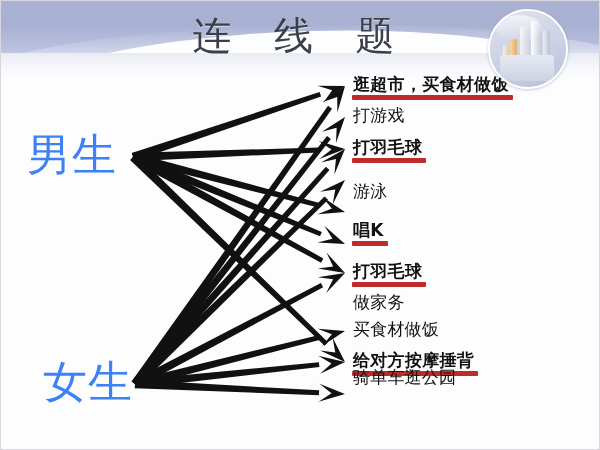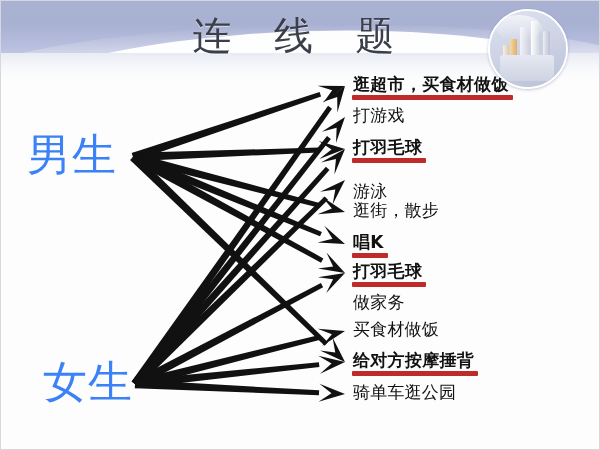--- a/index.html
+++ b/index.html
@@ -163,22 +163,21 @@
     </svg>
 
   <div class="side-label" id="label-male">男生</div>
   <div class="side-label" id="label-female">女生</div>
 
   <div id="items">
       <div class="item hl" style="top: 75px;"><span class="txt">逛超市，买食材做饭</span></div>
       <div class="item plain" style="top: 106px; text-align: center;"><span class="txt">打游戏</span></div>
       <div class="item hl" style="top: 138px;"><span class="txt">打羽毛球</span></div>
       <div class="item plain" style="top: 169px; margin-top: 13px;"><span class="txt">游泳</span></div>
-      <div class="item plain" style="top: 201px;"><span class="txt">逛街，散步</span></div>
-      <div class="item hl" style="top: 233px;"><span class="txt">唱K</span></div>
+      <div class="item hl" style="top: 221px;"><span class="txt">唱K</span></div>
       <div class="item hl" style="top: 262px;"><span class="txt">打羽毛球</span></div>
       <div class="item plain" style="top: 293px; text-align: center;"><span class="txt">做家务</span></div>
       <div class="item plain" style="top: 320px;"><span class="txt">买食材做饭</span></div>
       <div class="item hl" style="top: 351px; text-decoration: underline;"><span class="txt">给对方按摩捶背</span></div>
-      <div class="item plain" style="top: 383px;"><span class="txt">骑单车逛公园</span></div>
+      <div class="item plain" style="top: 368px;"><span class="txt">骑单车逛公园</span></div>
     </div>
 
 </div>
 
 </body></html>

